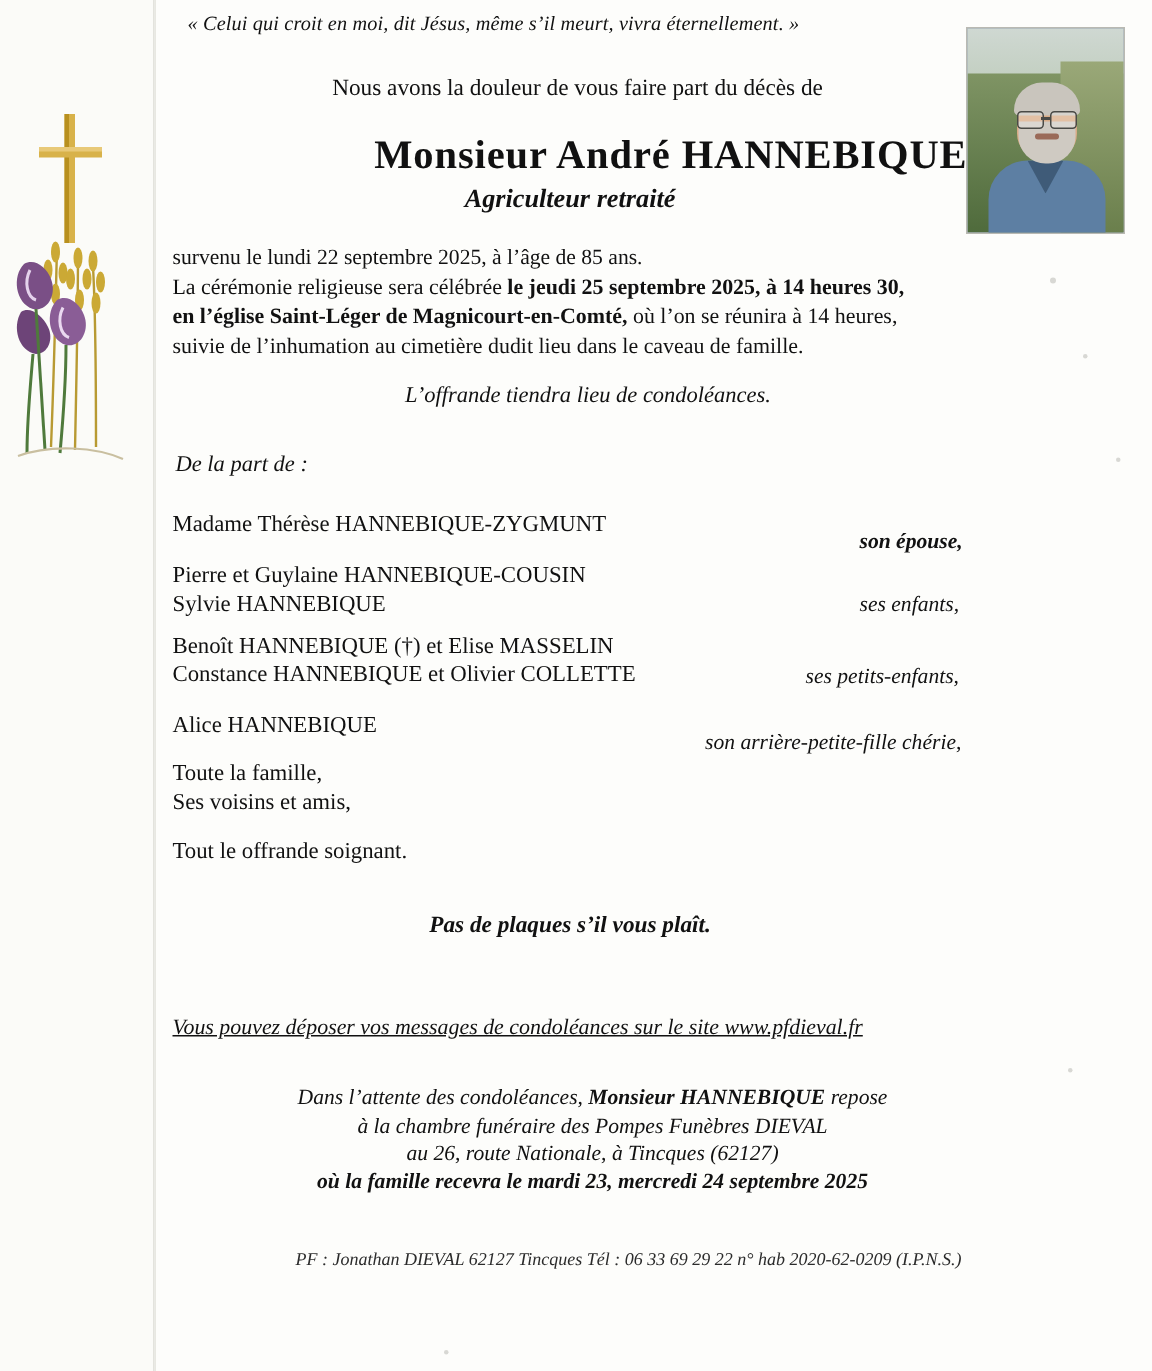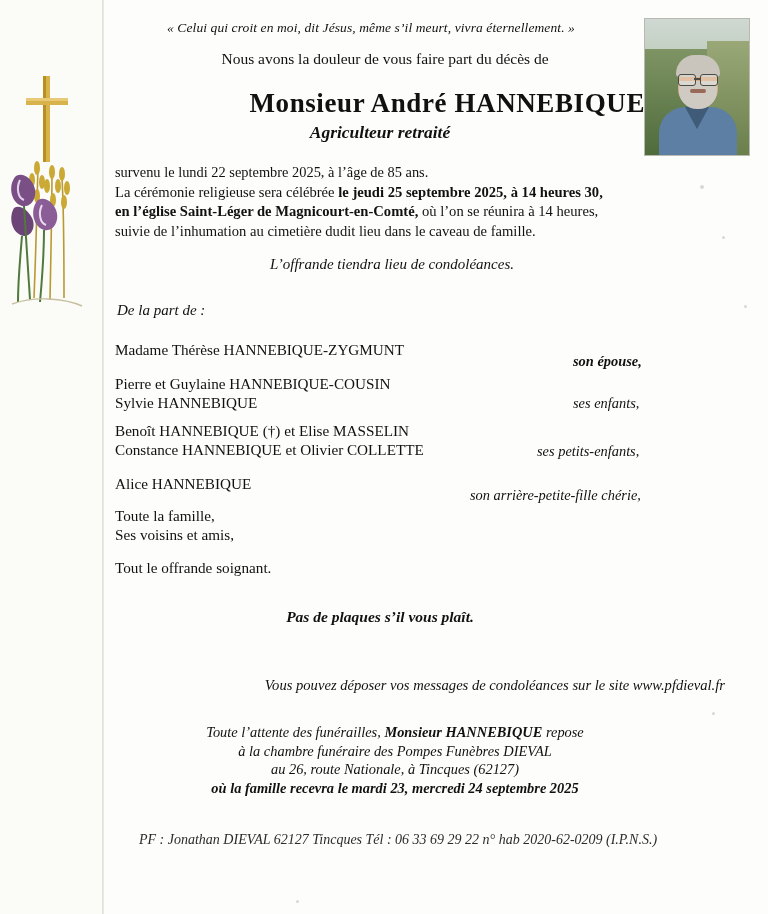--- a/index.html
+++ b/index.html
@@ -57,28 +57,27 @@
 
   
   .content {
     position: absolute;
     left: 103px; top: 0;
     width: 665px; height: 914px;
   }
 
   .quote {
     position: absolute;
-    left: 8px;
+    left: 22px;
     top: 8px;
     width: 520px;
-    text-align: center;
+    text-align: left;
     font-style: italic;
     font-size: 13.5px;
     letter-spacing: 0.1px;
-    margin-top: 12px;
   }
 
   .announce {
     position: absolute;
     left: 22px;
     top: 50px;
     width: 520px;
     text-align: center;
     font-size: 15.5px;
   }
@@ -240,44 +239,45 @@
     font-size: 15.5px;
     font-style: italic;
     font-weight: bold;
   }
 
   .condo {
     position: absolute;
     left: 12px;
     top: 677px;
     width: 610px;
-    text-align: right;
+    text-align: left;
     font-size: 14.6px;
     font-style: italic;
+    text-decoration: underline;
   }
 
   .funeral {
     position: absolute;
     left: 12px;
     top: 723px;
     width: 560px;
     text-align: center;
     font-size: 14.4px;
     line-height: 18.5px;
     font-style: italic;
   }
   .funeral b { font-weight: bold; font-style: italic; }
 
   .pf-footer {
     position: absolute;
     left: 36px;
     top: 832px;
     width: 560px;
-    text-align: left;
-    font-size: 14px;
+    text-align: center;
+    font-size: 12px;
     font-style: italic;
     color: #2b2b2b;
   }
 </style>
 </head>
 <body>
 
 <div class="page">
 
   <div class="speck" style="left:700px; top:185px; width:4px; height:4px;"></div>
@@ -401,21 +401,21 @@
     <div class="fam r6">
       <div class="names">Tout le offrande soignant.</div>
     </div>
 
     <div class="plaques">Pas de plaques s’il vous plaît.</div>
 
     <div class="condo">Vous pouvez déposer vos messages de condoléances sur le site www.pfdieval.fr</div>
 
     <div class="funeral">
       <div>
-        <span>Toute l’attente des funérailles, </span><b>Monsieur HANNEBIQUE</b><span> repose</span>
+        <span>Dans l’attente des condoléances, </span><b>Monsieur HANNEBIQUE</b><span> repose</span>
       </div>
       <div>à la chambre funéraire des Pompes Funèbres DIEVAL</div>
       <div>au 26, route Nationale, à Tincques (62127)</div>
       <div><b>où la famille recevra le mardi 23, mercredi 24 septembre 2025</b></div>
     </div>
 
     <div class="pf-footer">PF : Jonathan DIEVAL 62127 Tincques Tél : 06 33 69 29 22 n° hab 2020-62-0209 (I.P.N.S.)</div>
 
   </div>
 </div>

